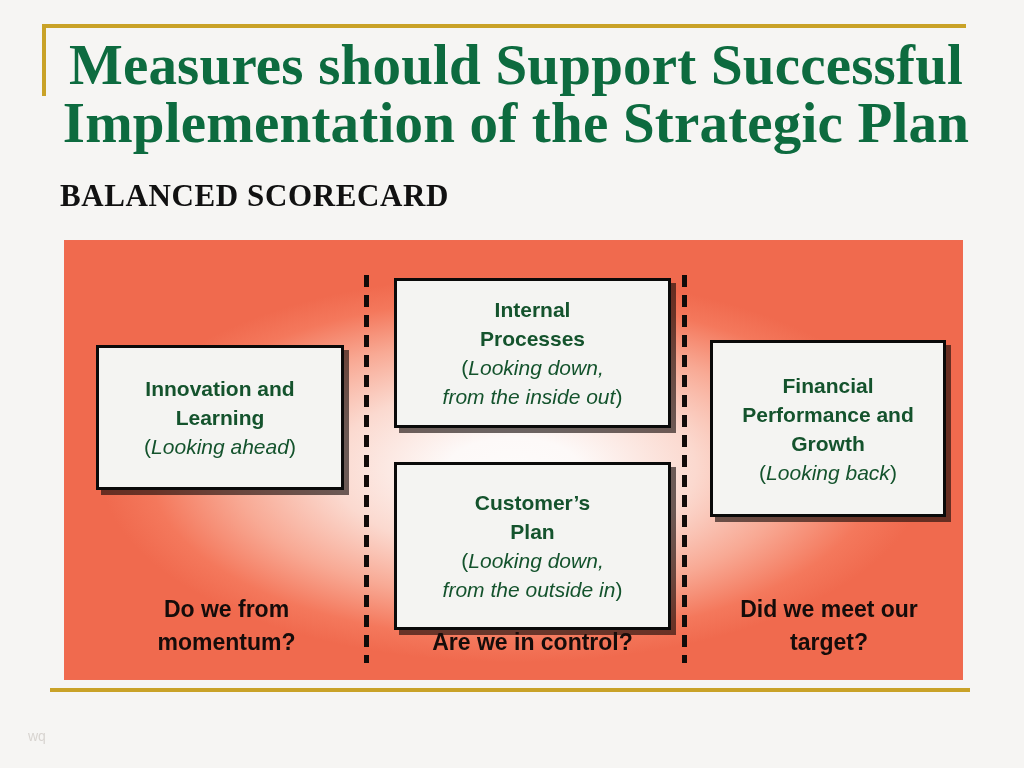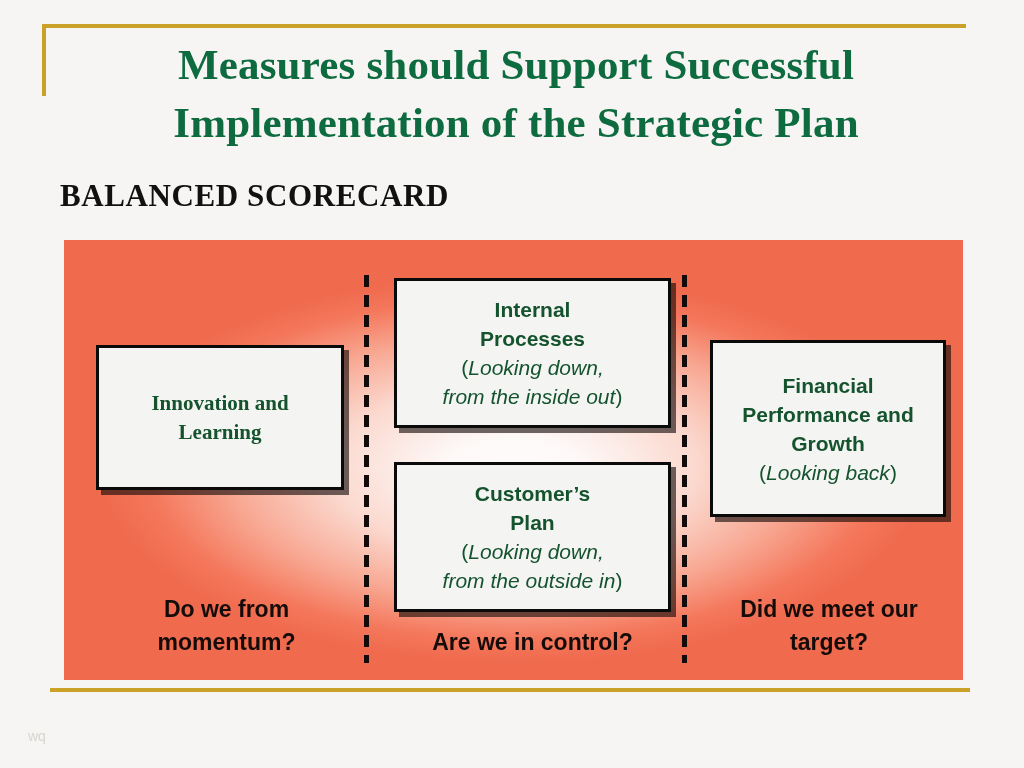--- a/index.html
+++ b/index.html
@@ -51,21 +51,21 @@
 
   
   .title {
     position: absolute;
     left: 60px;
     top: 36px;
     width: 912px;
     text-align: center;
     font-family: "Liberation Serif", serif;
     font-weight: bold;
-    font-size: 43px;
+    font-size: 57px;
     line-height: 58px;
     color: #0d6b3f;
     letter-spacing: 0.2px;
   }
   .subtitle {
     position: absolute;
     left: 60px;
     top: 178px;
     width: 912px;
     text-align: left;
@@ -130,27 +130,27 @@
     font-weight: bold;
   }
   .pbox .sub {
     font-weight: normal;
   }
   .pbox .sub i {
     font-style: italic;
   }
 
   #box-innovation {
-    left: 32px;  top: 105px;  width: 248px; height: 145px; font-family: Liberation Serif, serif;
+    left: 32px;  top: 105px;  width: 248px; height: 145px;
   }
   #box-internal {
     left: 330px; top: 38px;   width: 277px; height: 150px;
   }
   #box-customer {
-    left: 330px; top: 222px;  width: 277px; height: 150px;
+    left: 330px; top: 222px;  width: 277px; height: 168px;
   }
   #box-financial {
     left: 646px; top: 100px;  width: 236px; height: 177px;
   }
 
   
   .question {
     position: absolute;
     text-align: center;
     font-family: "Liberation Sans", sans-serif;
@@ -190,20 +190,21 @@
   <div class="subtitle">BALANCED SCORECARD</div>
 
   <div id="panel">
 
     <div class="divider" id="divider-left"></div>
     <div class="divider" id="divider-right"></div>
 
     <div class="pbox" id="box-innovation">
       <div class="hdr">Innovation and</div>
       <div class="hdr">Learning</div>
+      <div class="sub"><span>(</span><i>Looking ahead</i><span>)</span></div>
     </div>
 
     <div class="pbox" id="box-internal">
       <div class="hdr">Internal</div>
       <div class="hdr">Processes</div>
       <div class="sub"><span>(</span><i>Looking down,</i></div>
       <div class="sub"><i>from the inside out</i><span>)</span></div>
     </div>
 
     <div class="pbox" id="box-customer">

